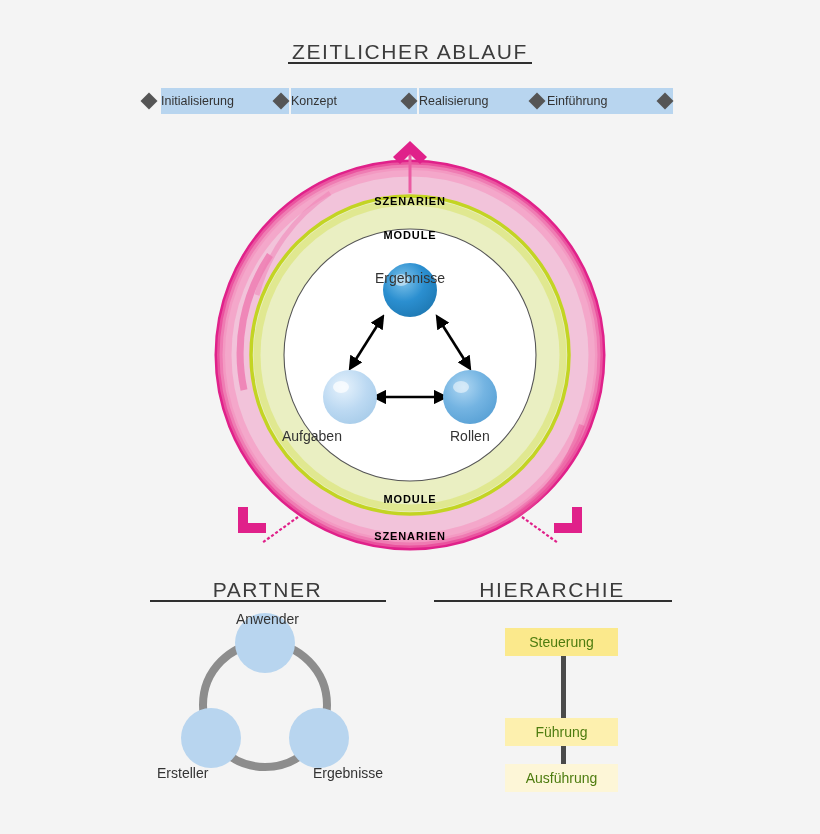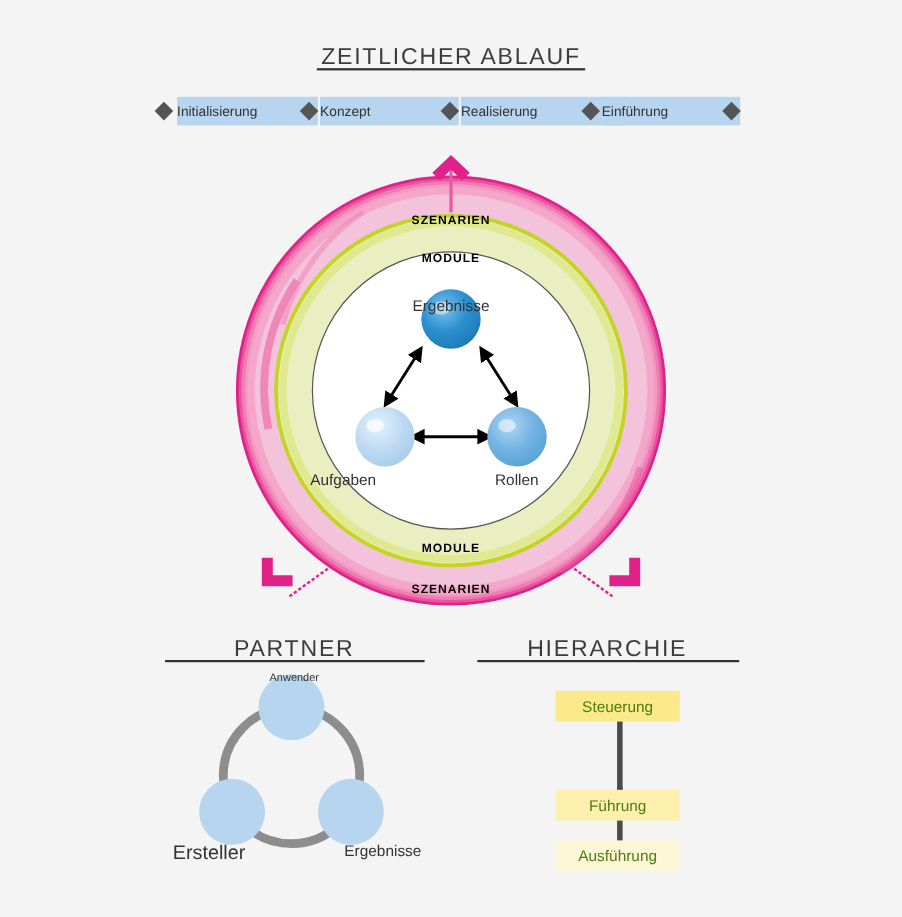--- a/index.html
+++ b/index.html
@@ -98,22 +98,22 @@
   }
   #lbl-ergebnisse { top: 135px; left: 0; width: 100%; text-align: center; }
   #lbl-aufgaben   { top: 293px; left: 72px; }
   #lbl-rollen     { top: 293px; left: 240px; }
 
   
   #partner-title { left: 145px; top: 578px; width: 245px; }
   #partner-rule  { left: 150px; top: 600px; width: 236px; }
   #partner-svg   { position: absolute; left: 140px; top: 605px; }
   #lbl-anwender  { position: absolute; left: 150px; top: 611px; width: 235px;
-                   text-align: center; font-size: 10px; color: #333333; }
-  #lbl-ersteller { position: absolute; left: 157px; top: 765px; font-size: 18px; color: #333333; }
+                   text-align: center; font-size: 14px; color: #333333; }
+  #lbl-ersteller { position: absolute; left: 157px; top: 765px; font-size: 14px; color: #333333; }
   #lbl-betreiber { position: absolute; left: 313px; top: 765px; font-size: 14px; color: #333333; }
 
   
   #hierarchie-title { left: 432px; top: 578px; width: 240px; }
   #hierarchie-rule  { left: 434px; top: 600px; width: 238px; }
 
   .hier-connector {
     position: absolute;
     left: 561px;
     width: 5px;

